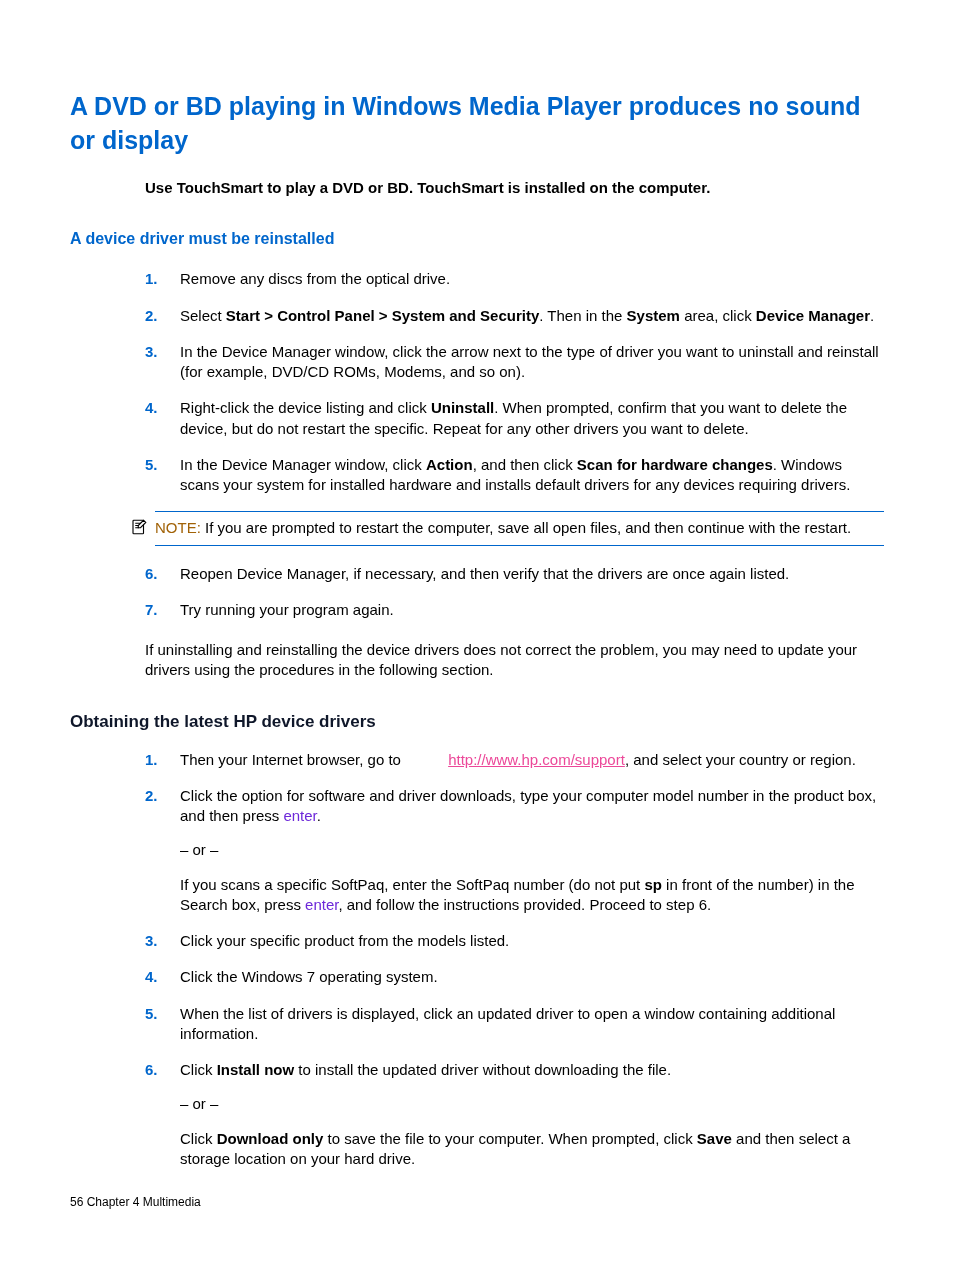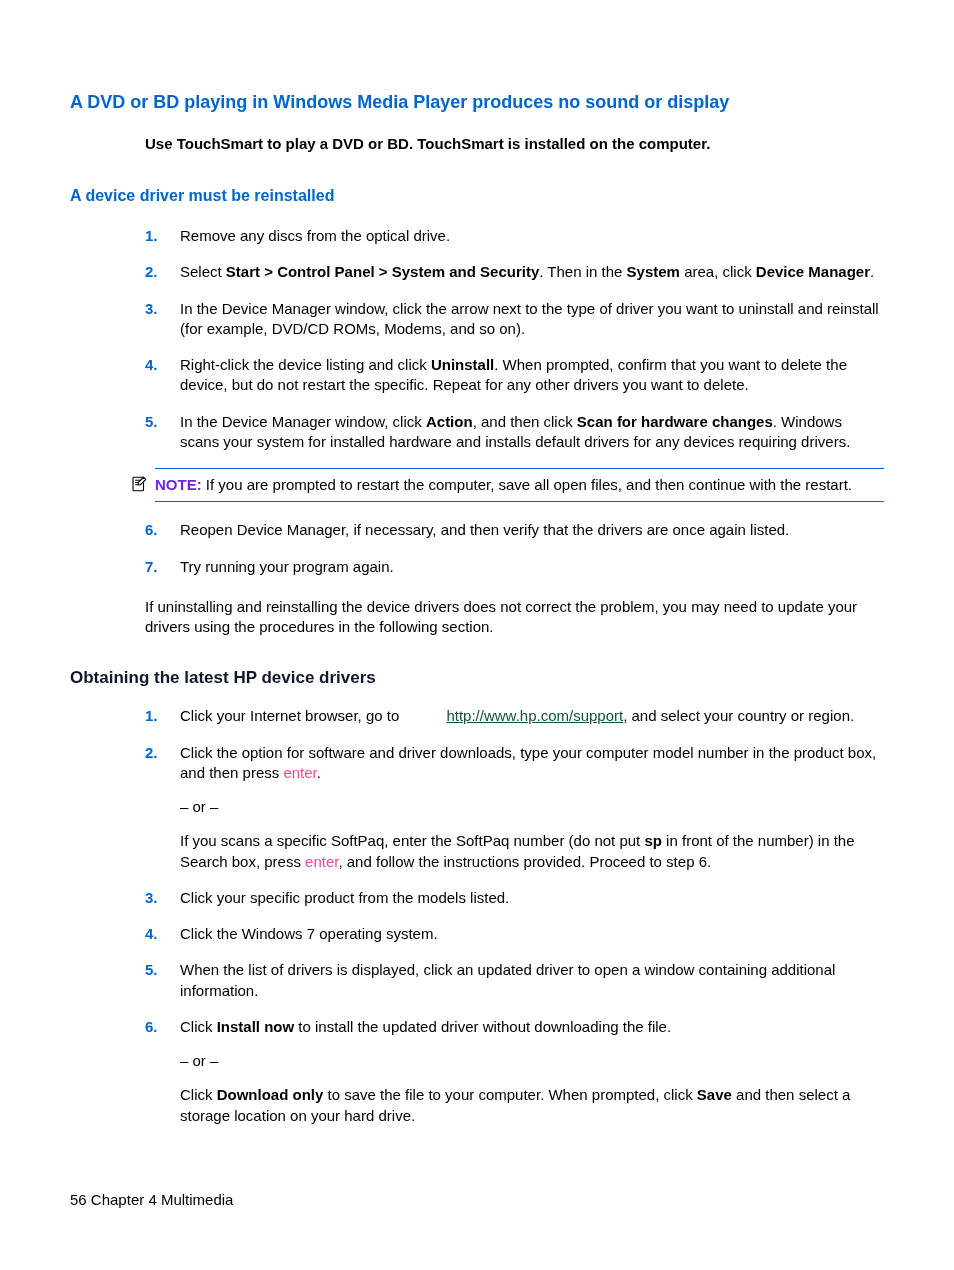--- a/index.html
+++ b/index.html
@@ -7,21 +7,21 @@
     font-size: 15px;
     color: #000;
     margin: 0;
     padding: 90px 70px 60px 70px;
     width: 954px;
     box-sizing: border-box;
     line-height: 1.35;
   }
   h1 {
     color: #0066cc;
-    font-size: 18px;
+    font-size: 25px;
     font-weight: bold;
     margin: 0 0 20px 0;
   }
   h1.second {
     margin-top: 30px;
     font-size: 16px;
   }
   h2 {
     color: #0f172a;
     font-size: 17px;
@@ -60,38 +60,38 @@
     position: relative;
   }
   .note-icon {
     position: absolute;
     left: -25px;
     top: 6px;
     width: 18px;
     height: 18px;
   }
   .note-label {
-    color: #6d28d9;
-    font-weight: bold;
+    color: #a16207;
+    font-weight: normal;
   }
   .post-text {
     margin-left: 75px;
     margin-top: 20px;
   }
   .bold { font-weight: bold; }
-  a.link { color: #14532d; text-decoration: underline; padding-left: 43px; }
-  .key { color: #ec4899; }
+  a.link { color: #ec4899; text-decoration: underline; padding-left: 43px; }
+  .key { color: #6d28d9; }
   .sub {
     margin-top: 14px;
   }
   .footer {
     position: fixed;
     bottom: 60px;
     left: 70px;
-    font-size: 15px;
+    font-size: 12px;
   }
 </style>
 </head>
 <body>
 
 <h1>A DVD or BD playing in Windows Media Player produces no sound or display</h1>
 
 <p class="intro">Use TouchSmart to play a DVD or BD. TouchSmart is installed on the computer.</p>
 
 <h1 class="second">A device driver must be reinstalled</h1>
@@ -140,21 +140,21 @@
   </li>
 </ol>
 
 <p class="post-text">If uninstalling and reinstalling the device drivers does not correct the problem, you may need to update your drivers using the procedures in the following section.</p>
 
 <h2>Obtaining the latest HP device drivers</h2>
 
 <ol>
   <li>
     <span class="num">1.</span>
-    <span><span>Click your Internet browser, go to </span><a href="#" class="link">http://www.hp.com/support</a><span>, and select your country or region.</span></span>
+    <span><span>Then your Internet browser, go to </span><a href="#" class="link">http://www.hp.com/support</a><span>, and select your country or region.</span></span>
   </li>
   <li>
     <span class="num">2.</span>
     <span><span>Click the option for software and driver downloads, type your computer model number in the product box, and then press </span><span class="key">enter</span><span>.</span></span>
     <div class="sub">– or –</div>
     <div class="sub"><span>If you scans a specific SoftPaq, enter the SoftPaq number (do not put </span><span class="bold">sp</span><span> in front of the number) in the Search box, press </span><span class="key">enter</span><span>, and follow the instructions provided. Proceed to step 6.</span></div>
   </li>
   <li>
     <span class="num">3.</span>
     <span>Click your specific product from the models listed.</span>

